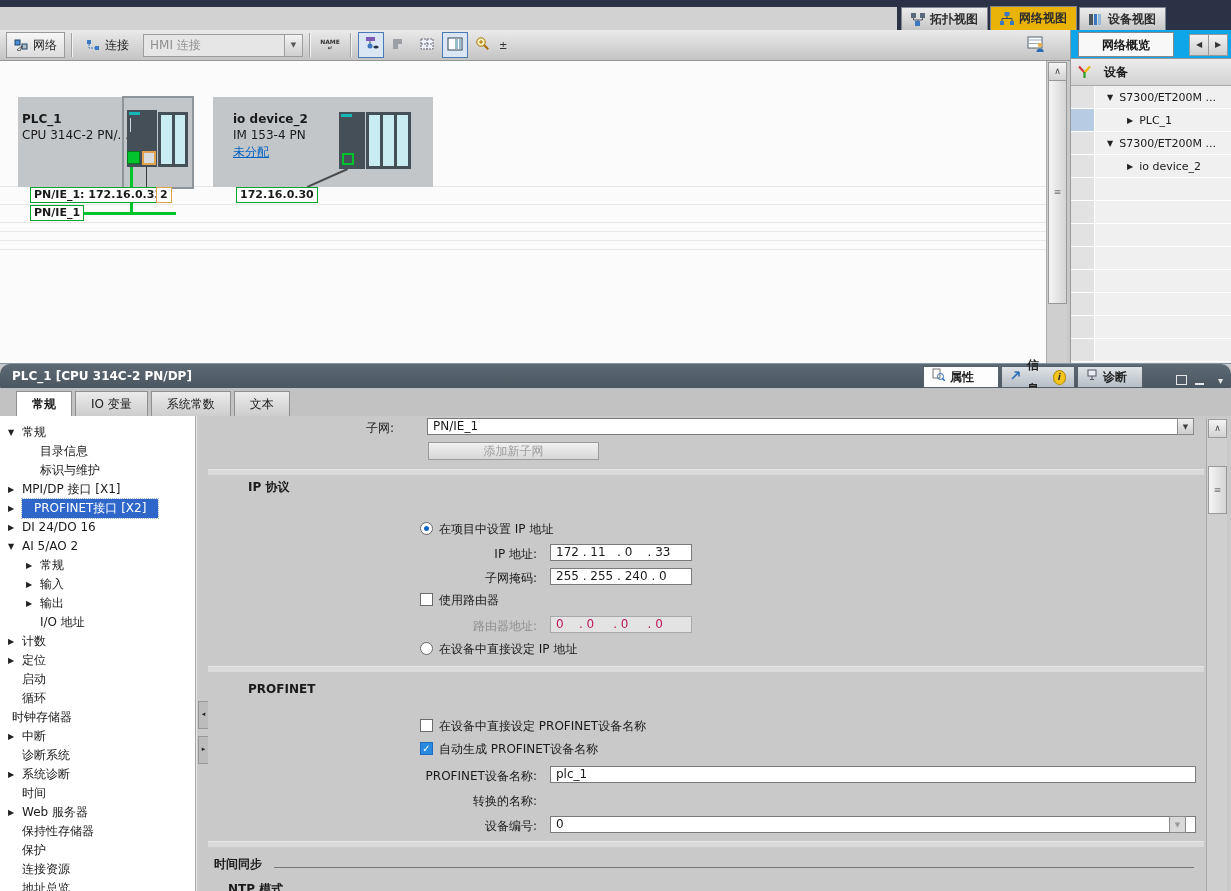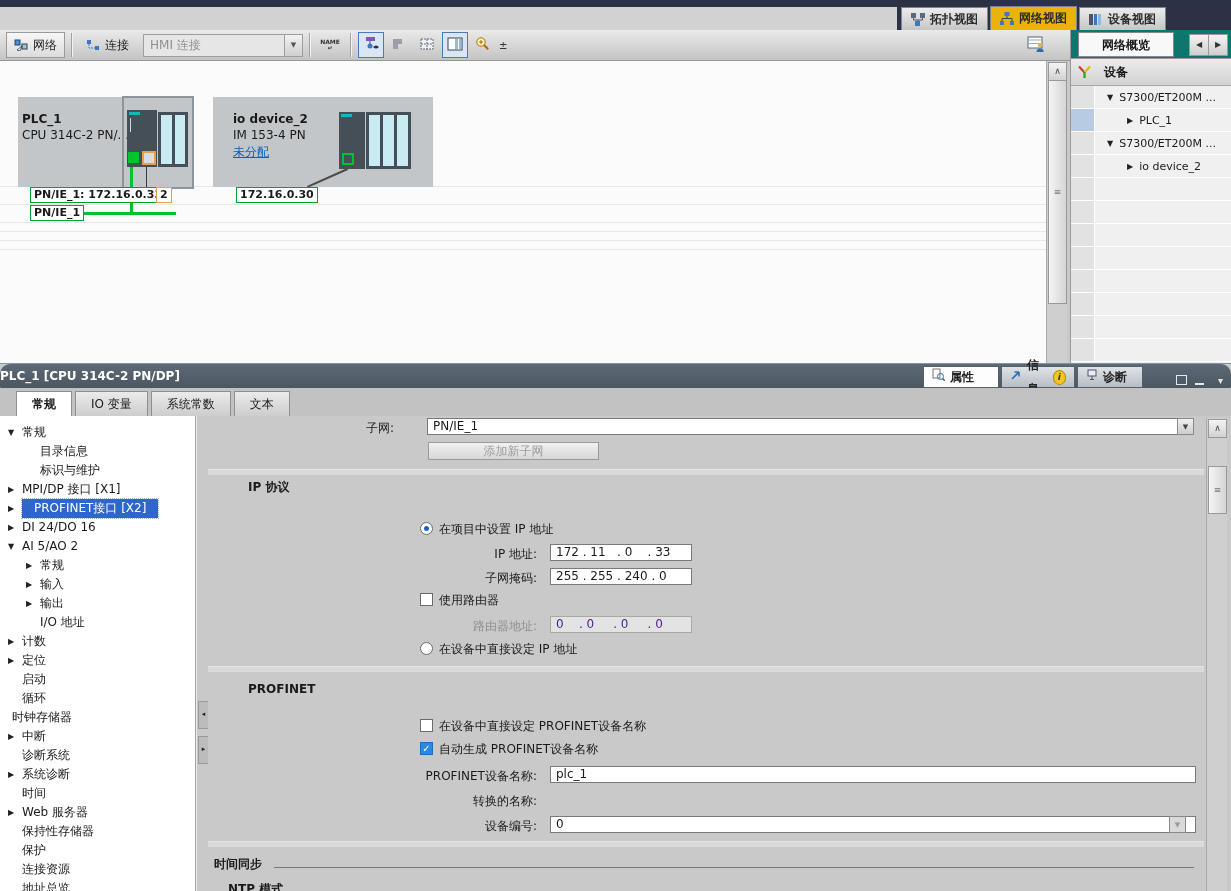--- a/index.html
+++ b/index.html
@@ -57,38 +57,38 @@
           font-weight:bold;font-size:11px;padding:0 3px;z-index:5;white-space:nowrap;}
   
   #canvas-sb{left:1046px;top:61px;width:20px;height:302px;background:#cfcfcf;border-left:1px solid #aaa;}
   .sb-btn{position:absolute;left:1px;width:17px;height:17px;background:linear-gradient(#f4f4f4,#d2d2d2);
           border:1px solid #999;font-size:9px;text-align:center;line-height:16px;color:#444;}
   .sb-thumb{position:absolute;left:1px;width:17px;background:linear-gradient(90deg,#f5f5f5,#d5d5d5);
             border:1px solid #999;display:flex;align-items:center;justify-content:center;color:#777;font-size:9px;}
 
   
   #side{left:1070px;top:30px;width:161px;height:333px;background:#ededed;border-left:1px solid #9a9a9a;box-sizing:border-box;}
-  #side-tabbar{position:relative;height:28px;background:#0f766e;border-bottom:1px solid #999;}
+  #side-tabbar{position:relative;height:28px;background:#0ea5e9;border-bottom:1px solid #999;}
   #side-tab{position:absolute;left:7px;top:2px;width:96px;height:25px;background:#f8f8f8;border:1px solid #85888c;
             font-weight:bold;text-align:center;line-height:25px;box-sizing:border-box;}
   .side-arrow{position:absolute;top:4px;width:18px;height:20px;background:linear-gradient(#f3f3f3,#cfcfcf);
               border:1px solid #999;font-size:8px;text-align:center;line-height:19px;color:#333;}
   #ov-head{height:26px;background:linear-gradient(#ececec,#d2d2d2);border-bottom:1px solid #aaa;position:relative;}
   #ov-head .txt{position:absolute;left:33px;top:5px;font-weight:bold;}
   #ov-head .wr{position:absolute;left:6px;top:6px;}
   .ov-row{display:flex;height:22px;background:#f0f0f0;border-bottom:1px solid #fff;}
   .ov-gutter{width:23px;background:#e2e2e2;border-right:1px solid #fff;}
   .ov-gutter.sel{background:#b7cbe3;}
   .ov-cell{flex:1;display:flex;align-items:center;font-size:11px;white-space:nowrap;overflow:hidden;}
   .tri{font-size:8px;color:#222;}
 
   
   #prop{left:0;top:363px;width:1231px;height:528px;background:#c9c9c9;border-top:1px solid #8296a5;box-sizing:border-box;}
   #prop-title{position:absolute;left:0;top:0;width:1231px;height:32px;color:#fff;font-weight:bold;
-              background:linear-gradient(#5d6a75,#44505a);line-height:24px;padding-left:0;box-sizing:border-box;border-radius:10px;}
+              background:linear-gradient(#5d6a75,#44505a);line-height:24px;padding-left:12px;box-sizing:border-box;border-radius:10px;}
   .htab{position:absolute;top:2px;height:22px;display:flex;align-items:center;gap:5px;padding:0 8px;box-sizing:border-box;
         background:linear-gradient(#dfe3e6,#b6bec5);border:1px solid #55606a;color:#222;font-weight:bold;}
   .htab.active{background:#fdfdfd;}
   .ibadge{width:13px;height:13px;border-radius:50%;background:#f5c51d;border:1px solid #b08b00;color:#333;
           font-size:9px;font-weight:bold;text-align:center;line-height:13px;font-style:italic;}
   .wctl{position:absolute;top:5px;color:#e8e8e8;}
   .wbox{width:9px;height:8px;border:1px solid #e8e8e8;display:inline-block;}
   .wdash{width:9px;border-bottom:2px solid #e8e8e8;display:inline-block;height:6px;}
   #prop-tabs{position:absolute;left:0;top:24px;width:1231px;height:28px;background:#c2c2c2;
              display:flex;align-items:flex-end;padding-left:16px;box-sizing:border-box;}
@@ -105,21 +105,21 @@
 
   #prop-split{position:absolute;left:196px;top:52px;width:12px;height:476px;background:#c9c9c9;border-left:1px solid #e9e9e9;}
   .split-btn{position:absolute;left:1px;width:9px;height:26px;background:#bcbcbc;border:1px solid #989898;
              font-size:7px;text-align:center;line-height:25px;color:#222;}
 
   #prop-content{position:absolute;left:208px;top:52px;width:996px;height:476px;background:#c9c9c9;overflow:hidden;}
   .flabel{position:absolute;text-align:right;white-space:nowrap;}
   .flabel.dis{color:#8f8f8f;}
   .field{position:absolute;background:#fff;border:1px solid #7a7a7a;height:15px;line-height:15px;
          padding:0 5px;white-space:pre;overflow:hidden;}
-  .field.dis{background:#e3e3e3;border-color:#a8a8a8;color:#4c1d95;}
+  .field.dis{background:#e3e3e3;border-color:#a8a8a8;color:#be185d;}
   .fdd{position:absolute;width:17px;height:17px;background:linear-gradient(#f0f0f0,#cdcdcd);border:1px solid #8a8a8a;
        font-size:7px;text-align:center;line-height:17px;color:#444;box-sizing:border-box;}
   .fdd.dis{color:#999;background:#d9d9d9;}
   .gbtn{position:absolute;border:1px solid #9b9b9b;background:linear-gradient(#f1f1f1,#d7d7d7);
         color:#9c9c9c;text-align:center;}
   .sect{position:absolute;font-weight:bold;}
   .band{position:absolute;left:0;width:996px;height:5px;background:#dadada;border-top:1px solid #e6e6e6;}
   .radio{position:absolute;width:13px;height:13px;border-radius:50%;border:1px solid #6b6b6b;background:#fff;box-sizing:border-box;}
   .radio.sel:after{content:"";position:absolute;left:3px;top:3px;right:3px;bottom:3px;border-radius:50%;background:#1566c0;}
   .chk{position:absolute;width:13px;height:13px;border:1px solid #6b6b6b;background:#fff;box-sizing:border-box;

